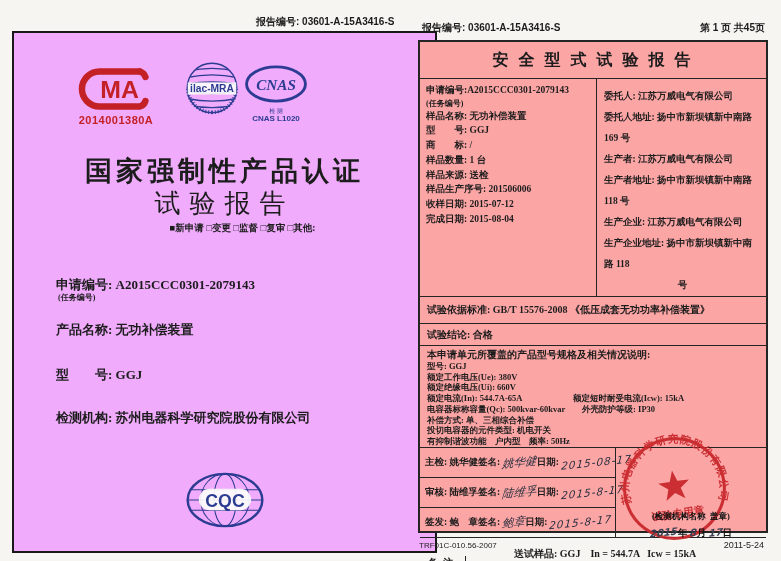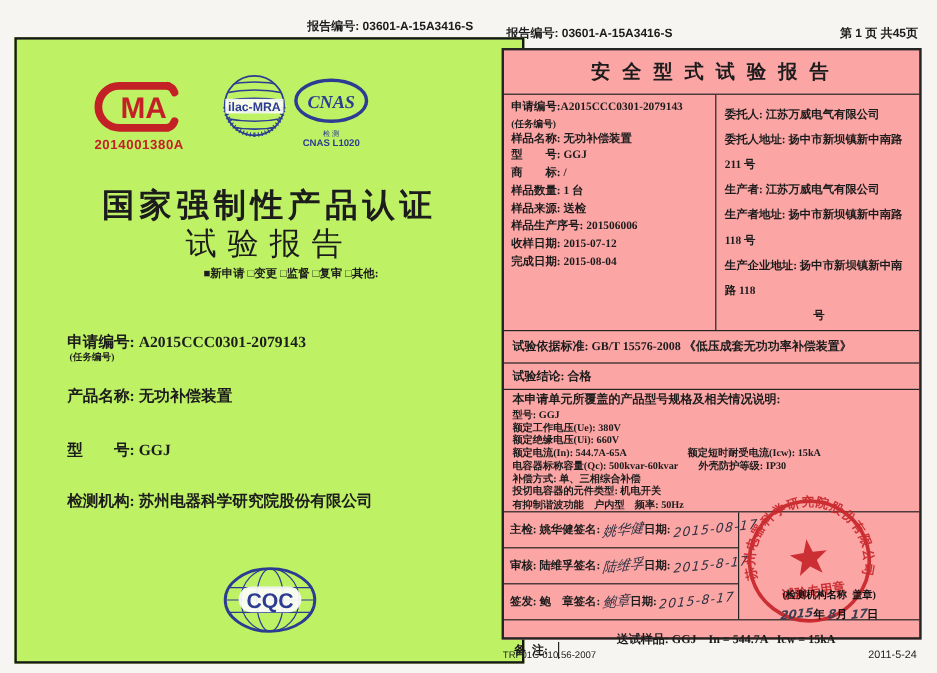--- a/index.html
+++ b/index.html
@@ -15,21 +15,21 @@
 
   
   .report-no { font-size:10px; font-weight:bold; font-family:"Liberation Sans","DejaVu Sans",sans-serif; white-space:pre; }
   .left-repno  { left:256px; top:15px; }
   .right-repno { left:422px; top:21px; }
   .page-info   { right:16px; top:21px; font-size:10px; font-weight:bold; font-family:"Liberation Sans",sans-serif; }
 
   
   .page-left {
     left:12px; top:31px; width:425px; height:522px;
-    background:#bef264; border:2px solid #181818; position:absolute;
+    background:#f0abfc; border:2px solid #181818; position:absolute;
   }
   .logo-cma { left:52px; top:33px; width:100px; text-align:center; position:absolute; }
   .cma-number { color:#c42127; font-weight:bold; font-size:11px; font-family:"Liberation Sans",sans-serif; letter-spacing:.5px; margin-top:-2px; }
   .logo-ilac { left:170px; top:27px; position:absolute; }
   .logo-cnas { left:229px; top:32px; width:66px; text-align:center; position:absolute; }
   .cnas-sub  { color:#2c3c92; font-size:6px; line-height:6px; margin-top:1px; }
   .cnas-code { color:#2c3c92; font-size:8px; font-weight:bold; font-family:"Liberation Sans",sans-serif; }
   .lp-title1 { left:0; top:120px; width:100%; text-align:center; font-size:27px; font-weight:bold; letter-spacing:4px; position:absolute; }
   .lp-title2 { left:0; top:153px; width:100%; text-align:center; font-size:26px; font-weight:normal; letter-spacing:9px; position:absolute; }
   .lp-checks { left:0; top:189px; width:100%; text-align:center; font-size:9.5px; font-weight:bold; position:absolute; white-space:pre;padding-left:36px; }
@@ -176,23 +176,24 @@
       <div>型　　号: GGJ</div>
       <div>商　　标: /</div>
       <div>样品数量: 1 台</div>
       <div>样品来源: 送检</div>
       <div>样品生产序号: 201506006</div>
       <div>收样日期: 2015-07-12</div>
       <div>完成日期: 2015-08-04</div>
     </div>
     <div class="info-right">
       <div>委托人: 江苏万威电气有限公司</div>
-      <div>委托人地址: 扬中市新坝镇新中南路 211 号</div>
+      <div>委托人地址: 扬中市新坝镇新中南路 169 号</div>
       <div>生产者: 江苏万威电气有限公司</div>
       <div>生产者地址: 扬中市新坝镇新中南路 118 号</div>
+      <div>生产企业: 江苏万威电气有限公司</div>
       <div>生产企业地址: 扬中市新坝镇新中南路 118</div>
       <div class="wrap-tail">号</div>
     </div>
   </div>
 
   <div class="tr tr-std">试验依据标准: GB/T 15576-2008 《低压成套无功功率补偿装置》</div>
   <div class="tr tr-concl">试验结论: 合格</div>
 
   <div class="tr tr-cover">
     <div class="cover-head">本申请单元所覆盖的产品型号规格及相关情况说明:</div>

